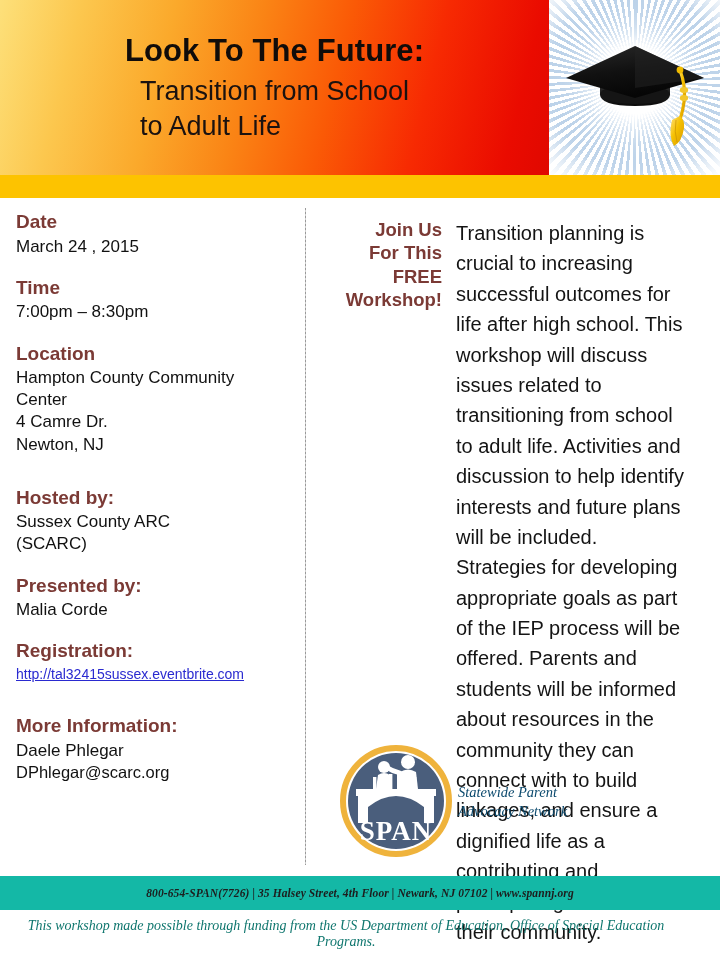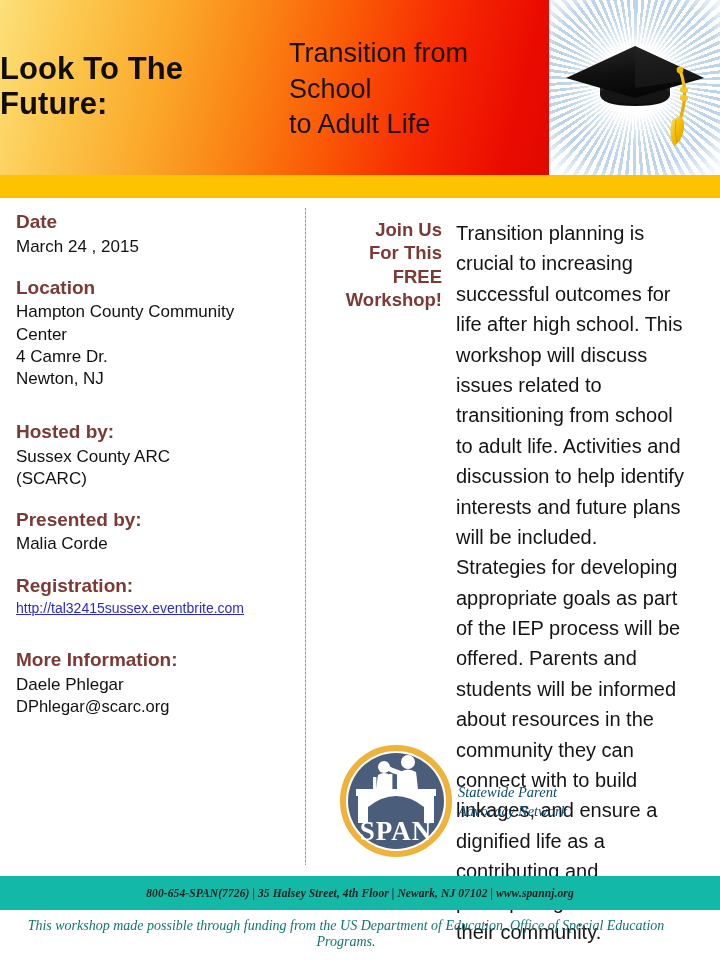--- a/index.html
+++ b/index.html
@@ -14,21 +14,21 @@
   
   .header { position:absolute; left:0; top:0; width:720px; height:175px; }
   .header-gradient{
     position:absolute; left:0; top:0; width:549px; height:175px;
     background:linear-gradient(104deg,
         #fde07a 0%, #fcc74e 14%, #fba92b 30%,
         #fa8415 45%, #fa5a06 60%, #f72a02 76%, #ea0b00 92%, #e00800 100%);
   }
   .header-title-wrap{
     position:absolute; left:0; top:0; width:549px; height:175px;
-    display:flex; flex-direction:row; align-items:center; justify-content:center;
+    display:flex; flex-direction:column; align-items:center; justify-content:center;
     padding-top:4px;
   }
   .title-main{
     font-size:31px; font-weight:bold; color:#100c0a;
     letter-spacing:.1px; line-height:1.12; margin-bottom:5px;
   }
   .title-sub{
     font-size:27px; font-weight:400; color:#1a1210;
     line-height:1.32; text-align:left;
   }
@@ -162,20 +162,24 @@
 
   <div class="divider"></div>
 
   <div class="left-col">
 
     <div class="blk">
       <div class="lbl">Date</div>
       <div class="val">March 24 , 2015</div>
     </div>
 
+    <div class="blk">
+      <div class="lbl">Time</div>
+      <div class="val">7:00pm – 8:30pm</div>
+    </div>
 
     <div class="blk">
       <div class="lbl">Location</div>
       <div class="val">Hampton County Community</div>
       <div class="val">Center</div>
       <div class="val">4 Camre Dr.</div>
       <div class="val">Newton, NJ</div>
     </div>
 
     <div class="sp-lg"></div>

